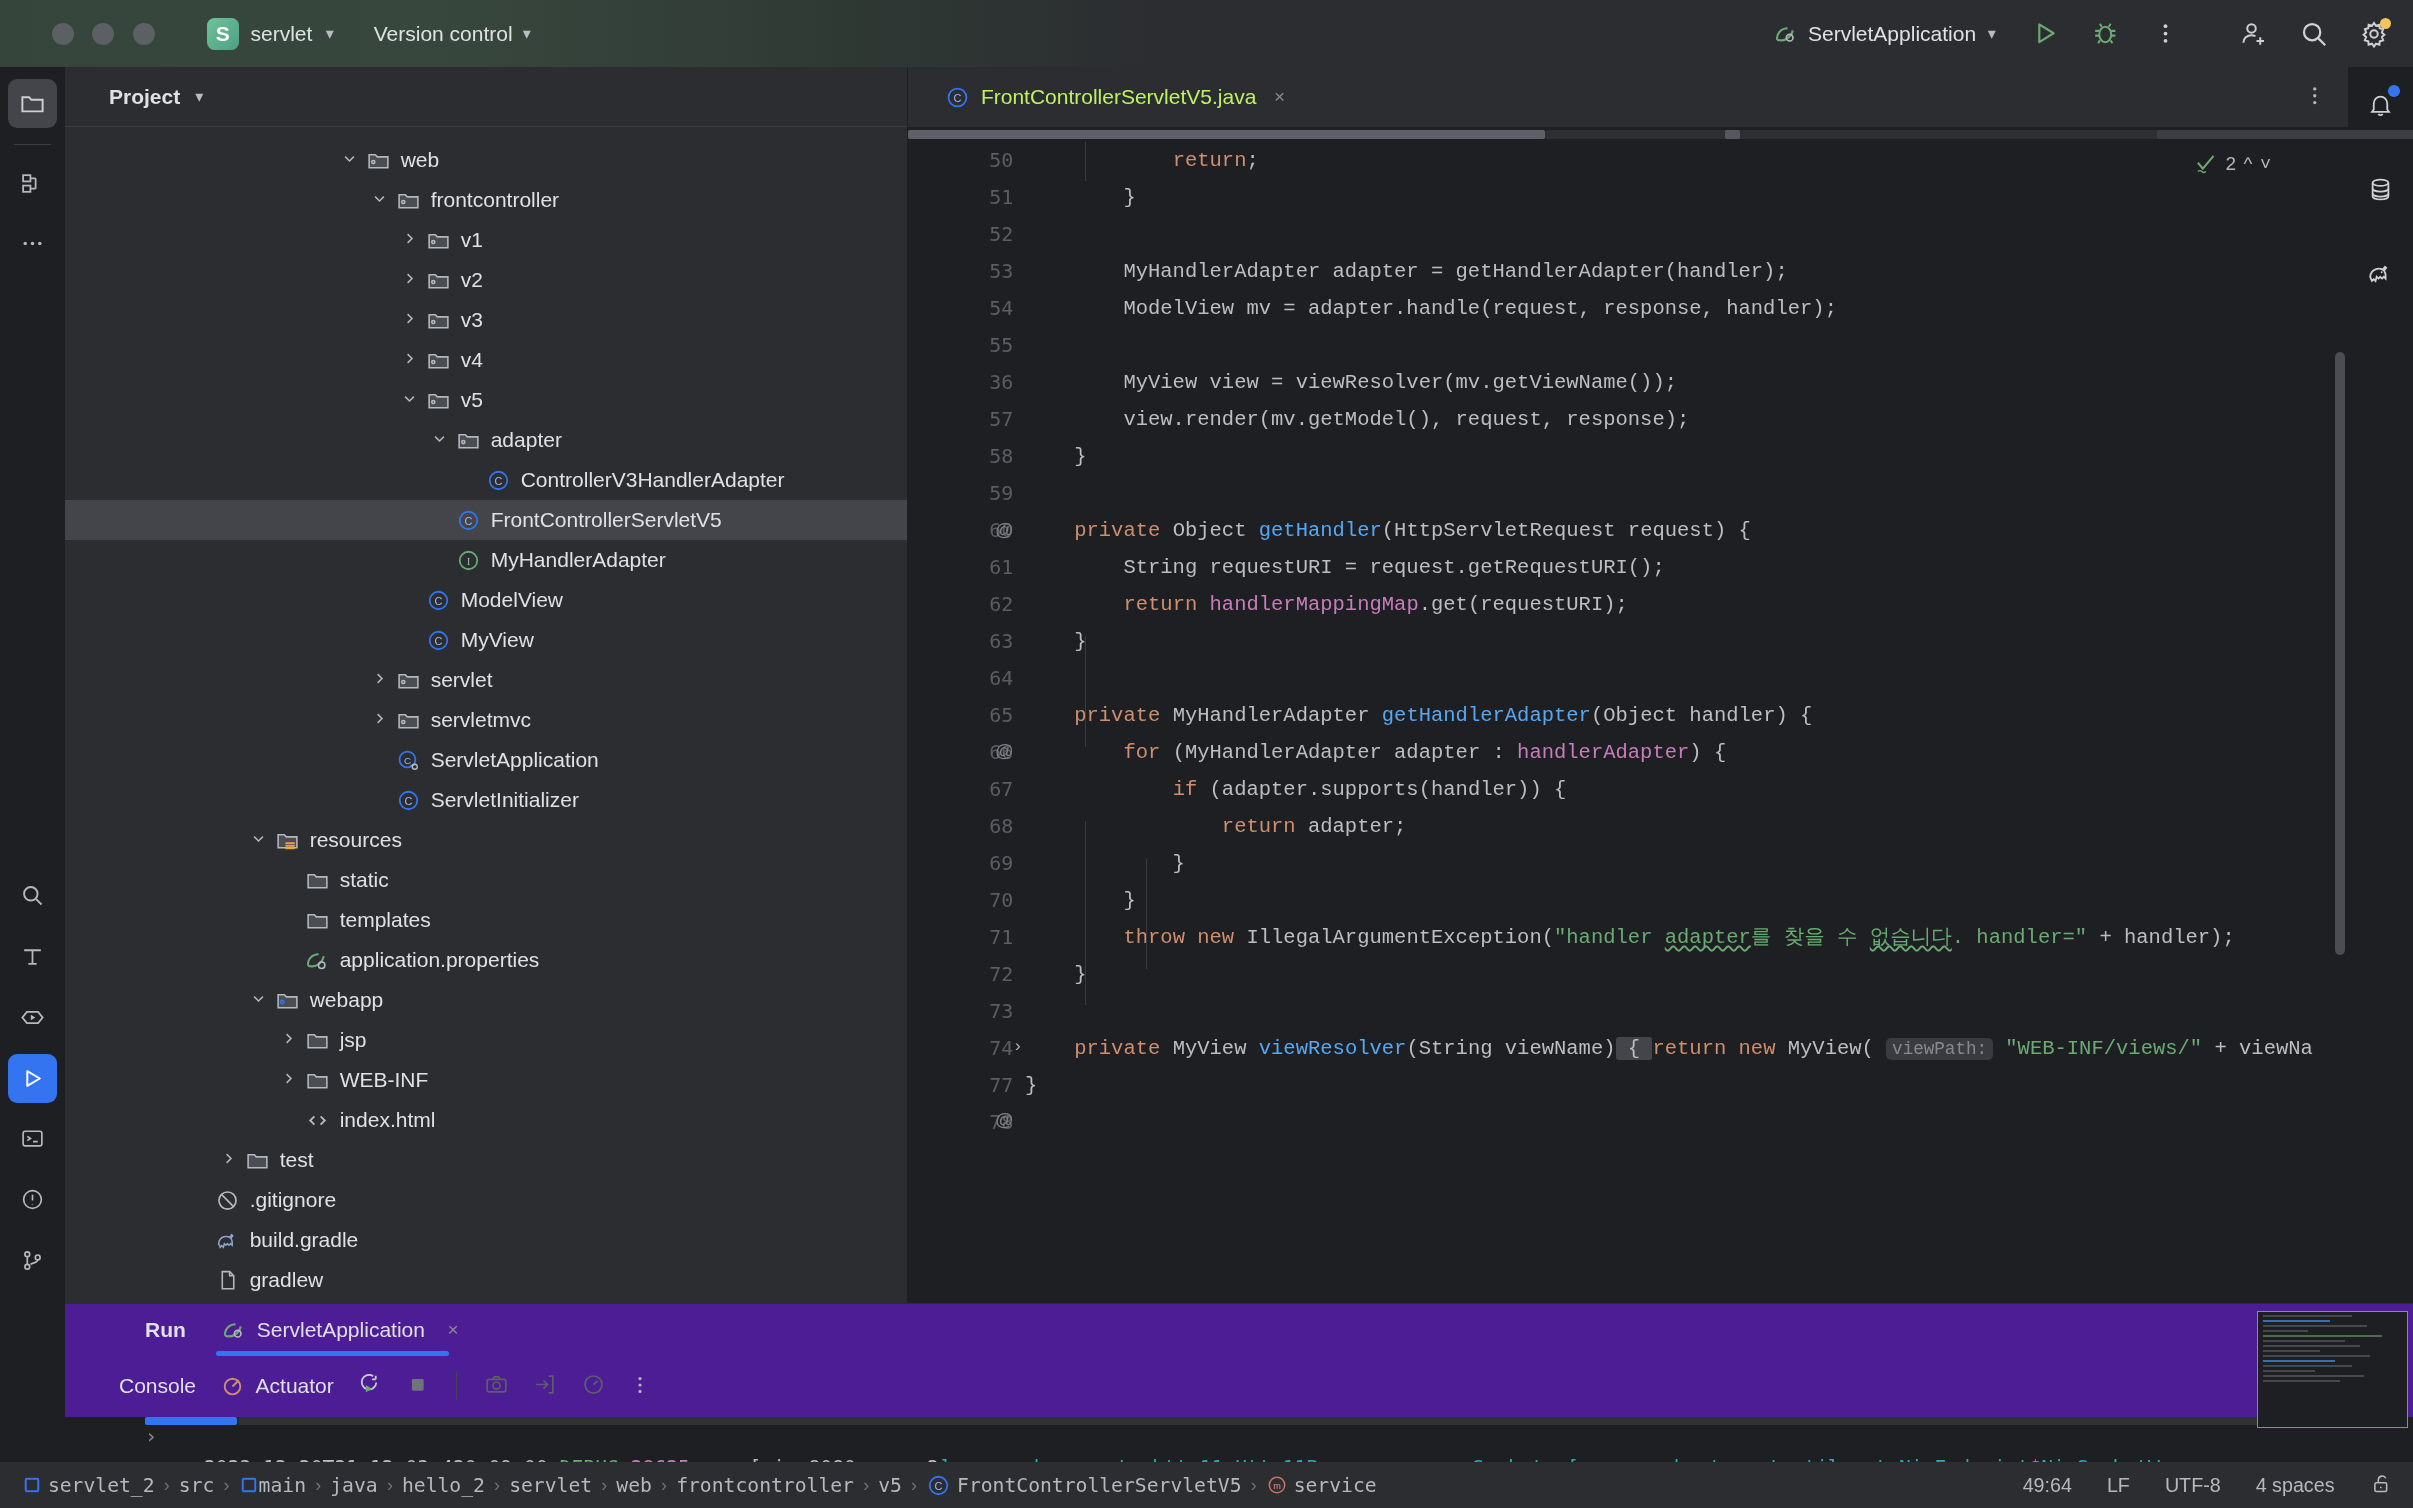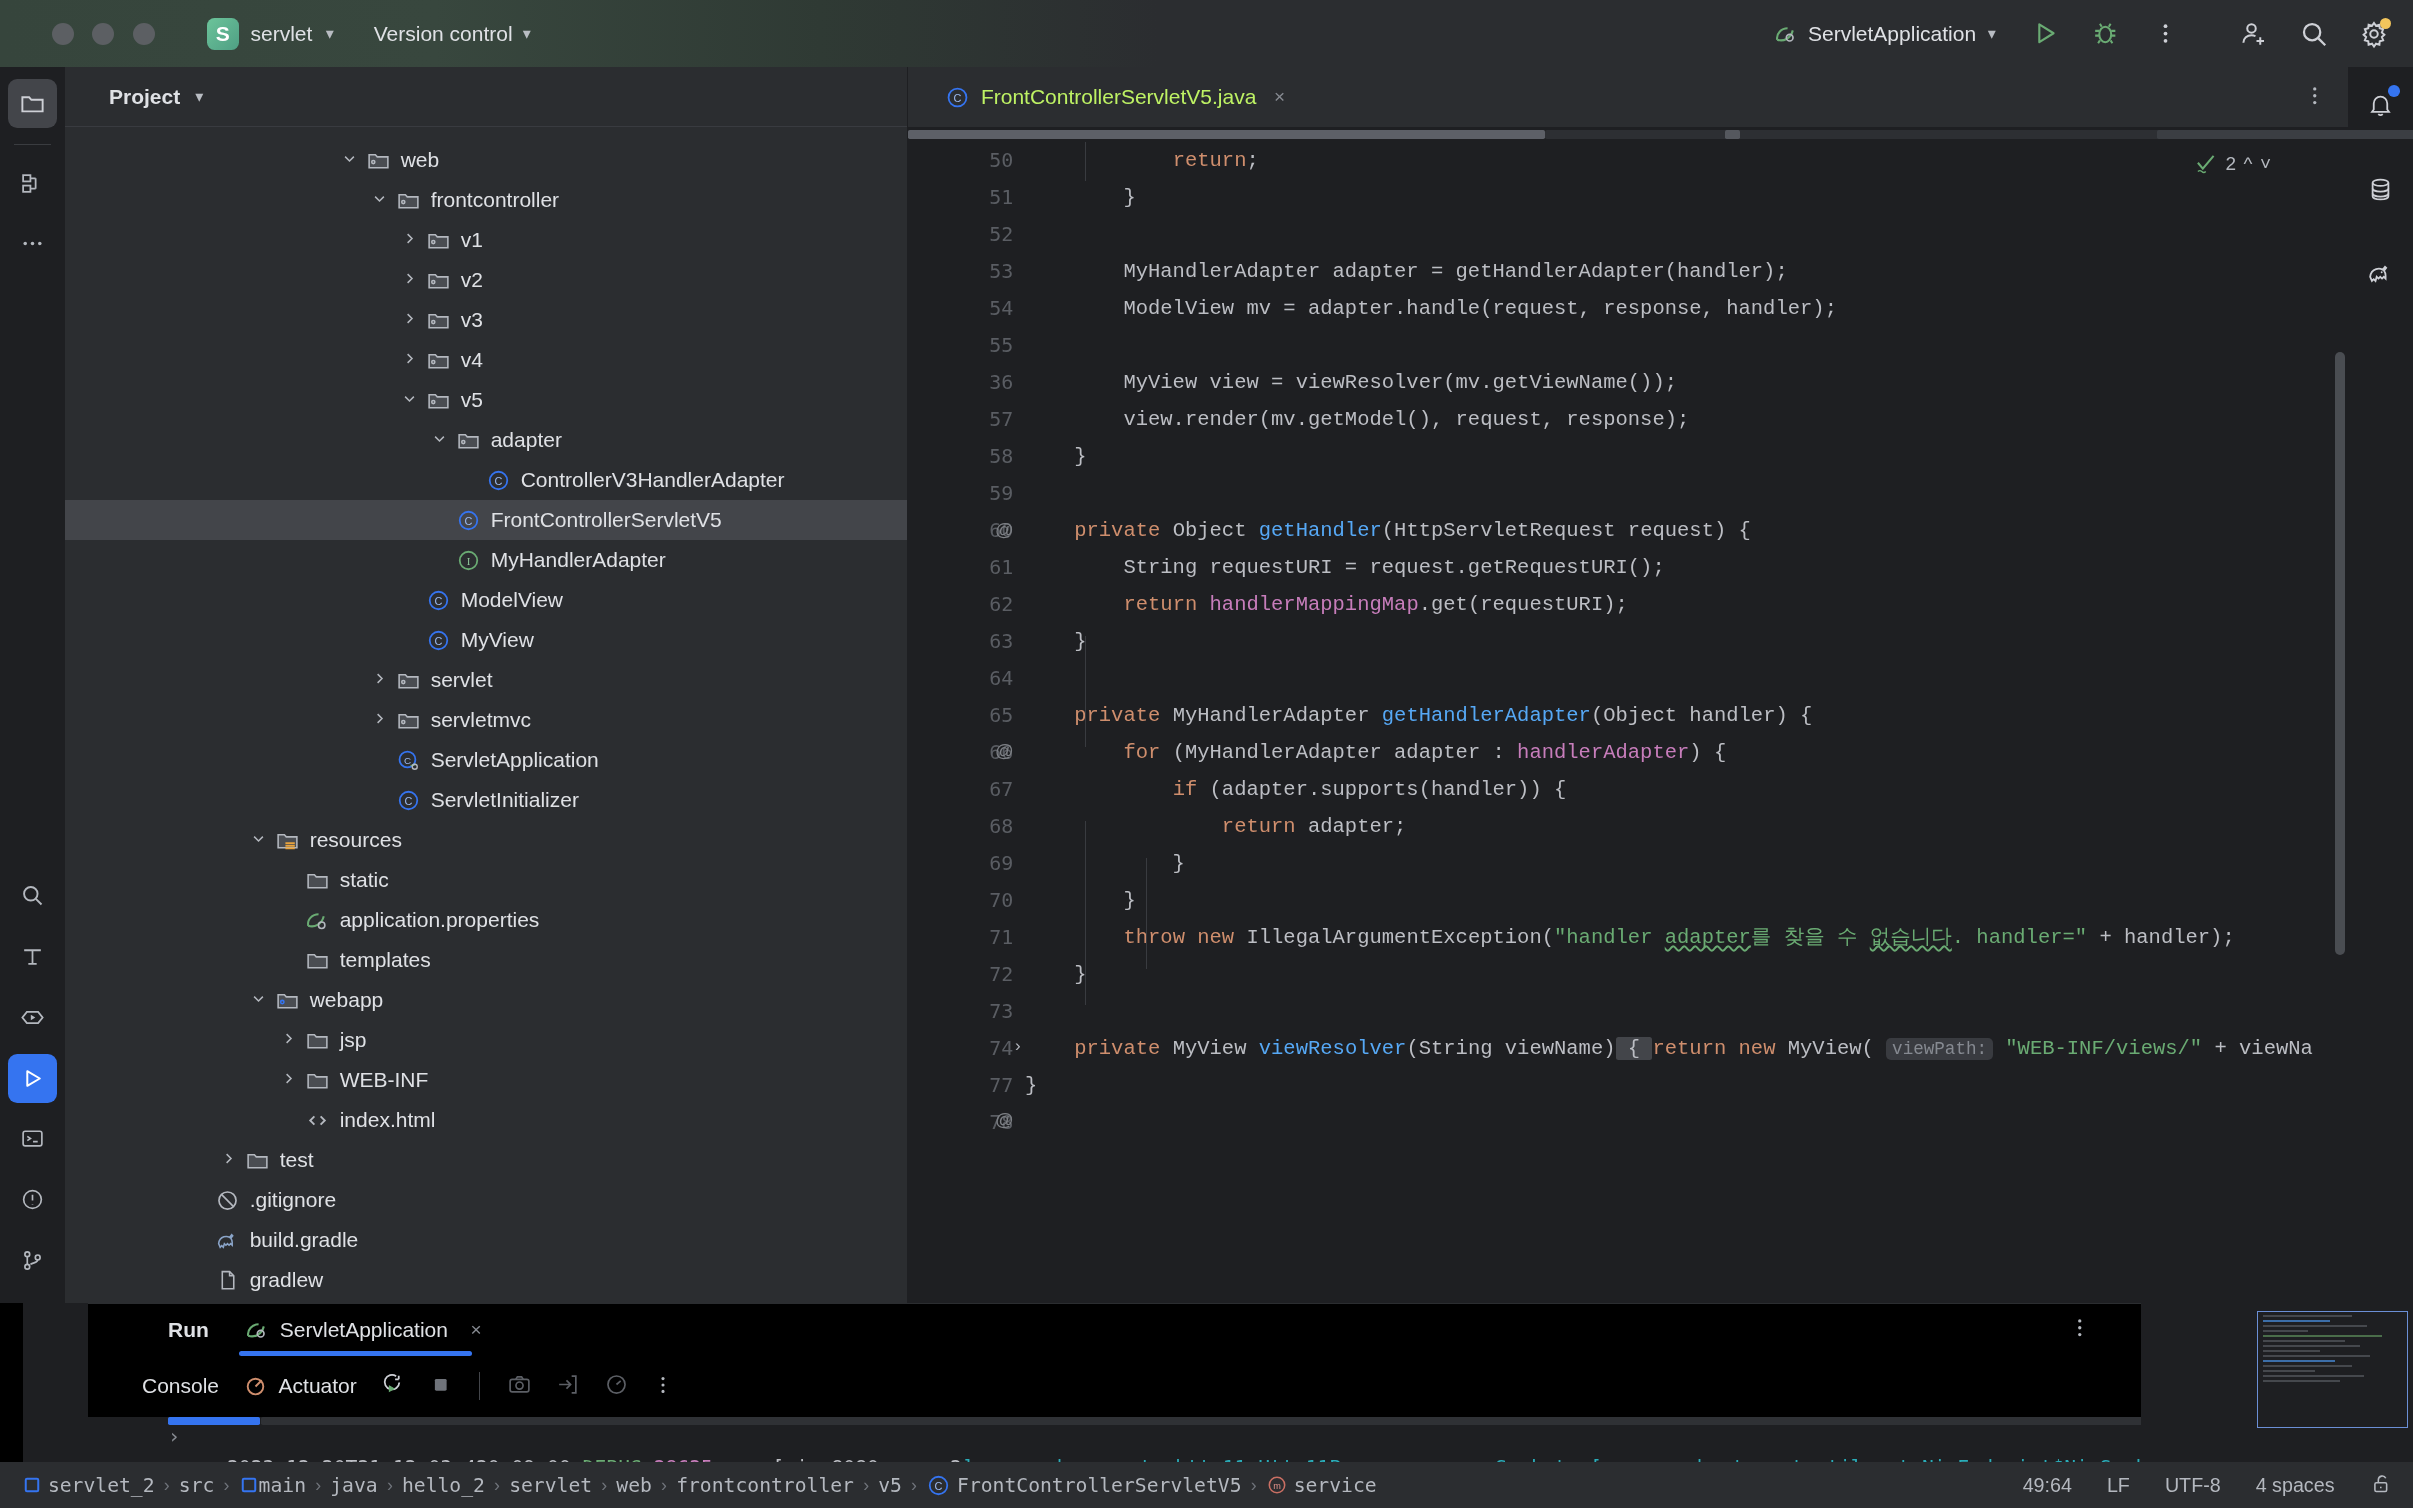--- a/index.html
+++ b/index.html
@@ -78,21 +78,21 @@
   .indent{position:absolute;width:0.8px;background:#393b40;}
   .inspect{position:absolute;right:77px;top:10px;display:flex;align-items:center;gap:7.5px;
            color:#b4b8bf;font-size:19px;}
   .scrollthumb{position:absolute;right:3.4px;width:10px;background:#4a4d52;border-radius:5px;}
 
   
   .rrail{width:65px;background:#1e1f22;display:flex;flex-direction:column;align-items:center;
          padding-top:13.4px;flex:0 0 65px;}
 
   
-  .runpanel{height:159px;background:#000000;display:flex;width:2141px;padding-left:23px;}
+  .runpanel{height:159px;background:#4c1d95;display:flex;width:2413px;}
   .runbody{flex:1;display:flex;flex-direction:column;min-width:0;}
   .runhdr{height:52px;display:flex;align-items:center;padding-left:80px;gap:30px;position:relative;
           border-top:0.8px solid #2b2d30;}
   .runhdr .lbl{color:#dfe1e5;font-size:21px;font-weight:700;}
   .runtab{display:flex;align-items:center;gap:11px;height:52px;position:relative;padding:0 5px;}
   .runtab .nm{color:#dfe1e5;font-size:21px;}
   .runtab .ul{position:absolute;left:0;right:15px;bottom:0;height:4.2px;background:#3574f0;border-radius:2.5px;}
   .runtoolbar{height:62px;display:flex;align-items:center;padding-left:54px;gap:23.5px;}
   .runtoolbar .tl{color:#dfe1e5;font-size:21px;}
   .tdiv{width:0.8px;height:28.5px;background:#43454a;margin:0 3.4px;}
@@ -496,37 +496,37 @@
             <svg width="25" height="25" viewBox="0 0 24 24" fill="none" stroke="#b4b8bf" stroke-width="1.5">
               <path d="M3 6.5h6l1.8 2H21V19H3Z" fill="#4a4d52"></path>
             </svg>
           </span>
           <span>static</span>
         </div>
         <div class="trow">
           <span style="flex:0 0 211px"></span>
           <span class="tw"></span>
           <span class="ticon">
+            <svg width="25" height="25" viewBox="0 0 24 24" fill="none" stroke="#b4b8bf" stroke-width="1.5">
+              <path d="M3 6.5h6l1.8 2H21V19H3Z" fill="#4a4d52"></path>
+            </svg>
+          </span>
+          <span>templates</span>
+        </div>
+        <div class="trow">
+          <span style="flex:0 0 211px"></span>
+          <span class="tw"></span>
+          <span class="ticon">
             <svg width="25" height="25" viewBox="0 0 24 24" fill="none">
               <path d="M3 17c6 2 13-1 15-9" stroke="#6aab73" stroke-width="2"></path>
               <path d="M3 17c-1-6 4-11 10-11" stroke="#6aab73" stroke-width="2"></path>
               <circle cx="16" cy="16.5" r="3.1" stroke="#b4b8bf" stroke-width="1.5"></circle>
             </svg>
           </span>
           <span>application.properties</span>
-        </div>
-        <div class="trow">
-          <span style="flex:0 0 211px"></span>
-          <span class="tw"></span>
-          <span class="ticon">
-            <svg width="25" height="25" viewBox="0 0 24 24" fill="none" stroke="#b4b8bf" stroke-width="1.5">
-              <path d="M3 6.5h6l1.8 2H21V19H3Z" fill="#4a4d52"></path>
-            </svg>
-          </span>
-          <span>templates</span>
         </div>
         <div class="trow">
           <span style="flex:0 0 181px"></span>
           <span class="tw"><svg width="15" height="15" viewBox="0 0 24 24" fill="none" stroke="#b4b8bf" stroke-width="2.4">
               <path d="M5 9 12 16 19 9"></path>
             </svg></span>
           <span class="ticon">
             <svg width="25" height="25" viewBox="0 0 24 24" fill="none" stroke="#b4b8bf" stroke-width="1.5">
               <path d="M3 6.5h6l1.8 2H21V19H3Z" fill="#4a4d52"></path>
               <circle cx="7" cy="13.5" r="1.6" stroke="#3574f0"></circle>

